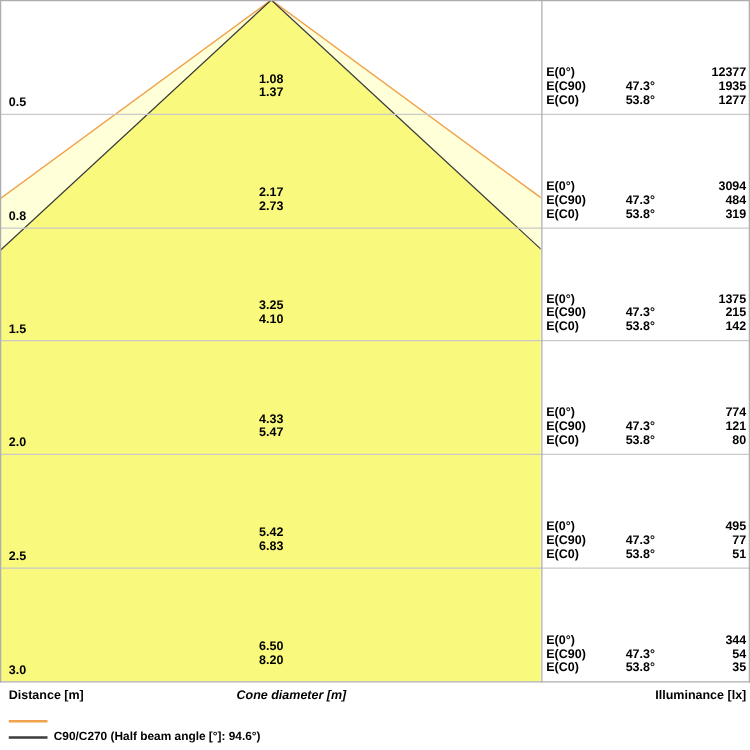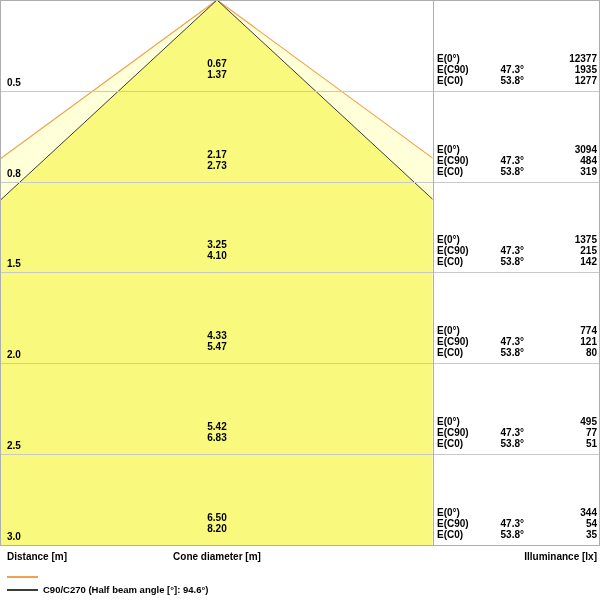--- a/index.html
+++ b/index.html
@@ -9,21 +9,21 @@
   .gridline{position:absolute;left:0;width:600px;height:1px;background:#c9c9c9;}
   .bh{position:absolute;left:0;width:600px;height:1px;background:#aeaeae;}
   .bv{position:absolute;top:0;width:1px;height:546px;background:#aeaeae;}
   .dist{position:absolute;left:7px;font-size:10px;line-height:14px;}
   .cone-pair{position:absolute;left:157px;width:120px;text-align:center;font-size:10px;line-height:11px;}
   .trow{position:absolute;left:437px;width:160px;height:11px;font-size:10px;line-height:11px;}
   .trow .lbl{position:absolute;left:0;top:0;}
   .trow .ang{position:absolute;right:73px;top:0;}
   .trow .val{position:absolute;right:0;top:0;}
   .axis-label{position:absolute;top:551px;font-size:10px;line-height:12px;}
-  #axis-cone{left:157px;width:120px;text-align:center;}
+  #axis-cone{left:157px;width:120px;text-align:right;font-style:italic;}
   #axis-illum{right:3px;text-align:left;}
   .lg-swatch{position:absolute;left:7px;width:31px;height:2px;}
   .lg-text{position:absolute;left:43px;font-size:9.5px;line-height:11px;}
 </style>
 </head>
 <body>
 
 <div id="wrap">
 
   <svg width="433" height="546" viewBox="0 0 433 546">
@@ -51,21 +51,21 @@
   <div class="bv" style="left:433px"></div>
 
   <div class="dist" style="top:76px">0.5</div>
   <div class="dist" style="top:167px">0.8</div>
   <div class="dist" style="top:257px">1.5</div>
   <div class="dist" style="top:348px">2.0</div>
   <div class="dist" style="top:439px">2.5</div>
   <div class="dist" style="top:530px">3.0</div>
 
   <div class="cone-pair" style="top:58px">
-    <div>0.67</div>
+    <div>1.08</div>
     <div>1.37</div>
   </div>
   <div class="cone-pair" style="top:149px">
     <div>2.17</div>
     <div>2.73</div>
   </div>
   <div class="cone-pair" style="top:239px">
     <div>3.25</div>
     <div>4.10</div>
   </div>

